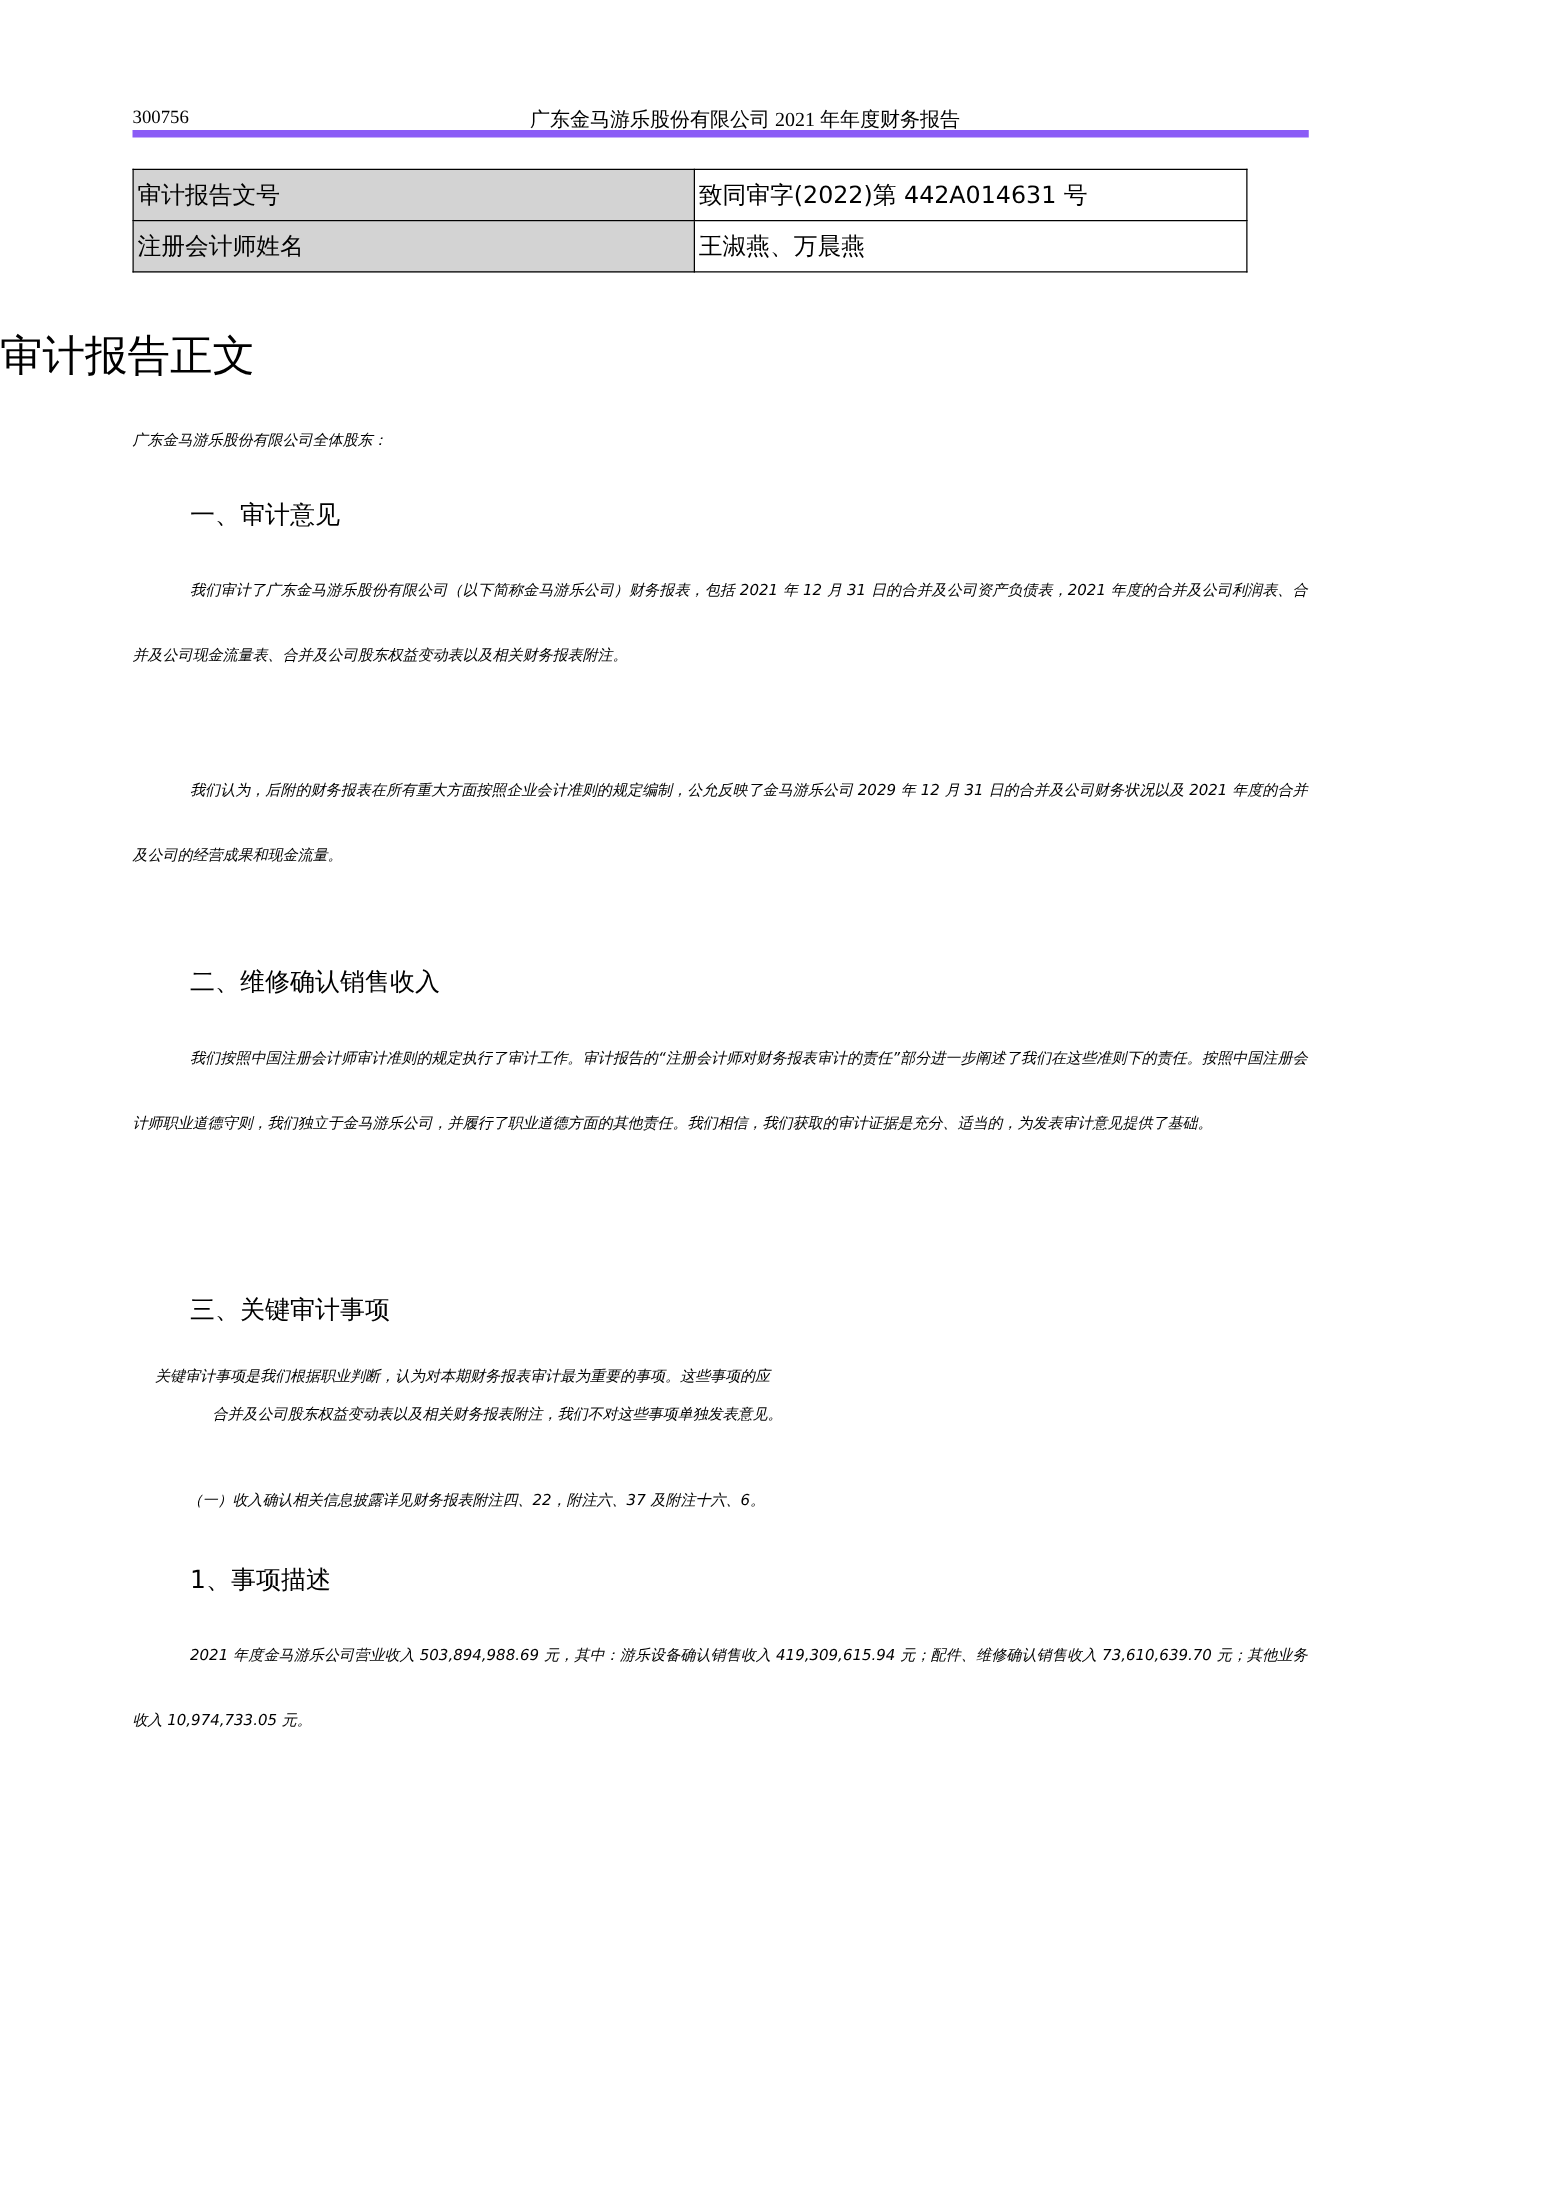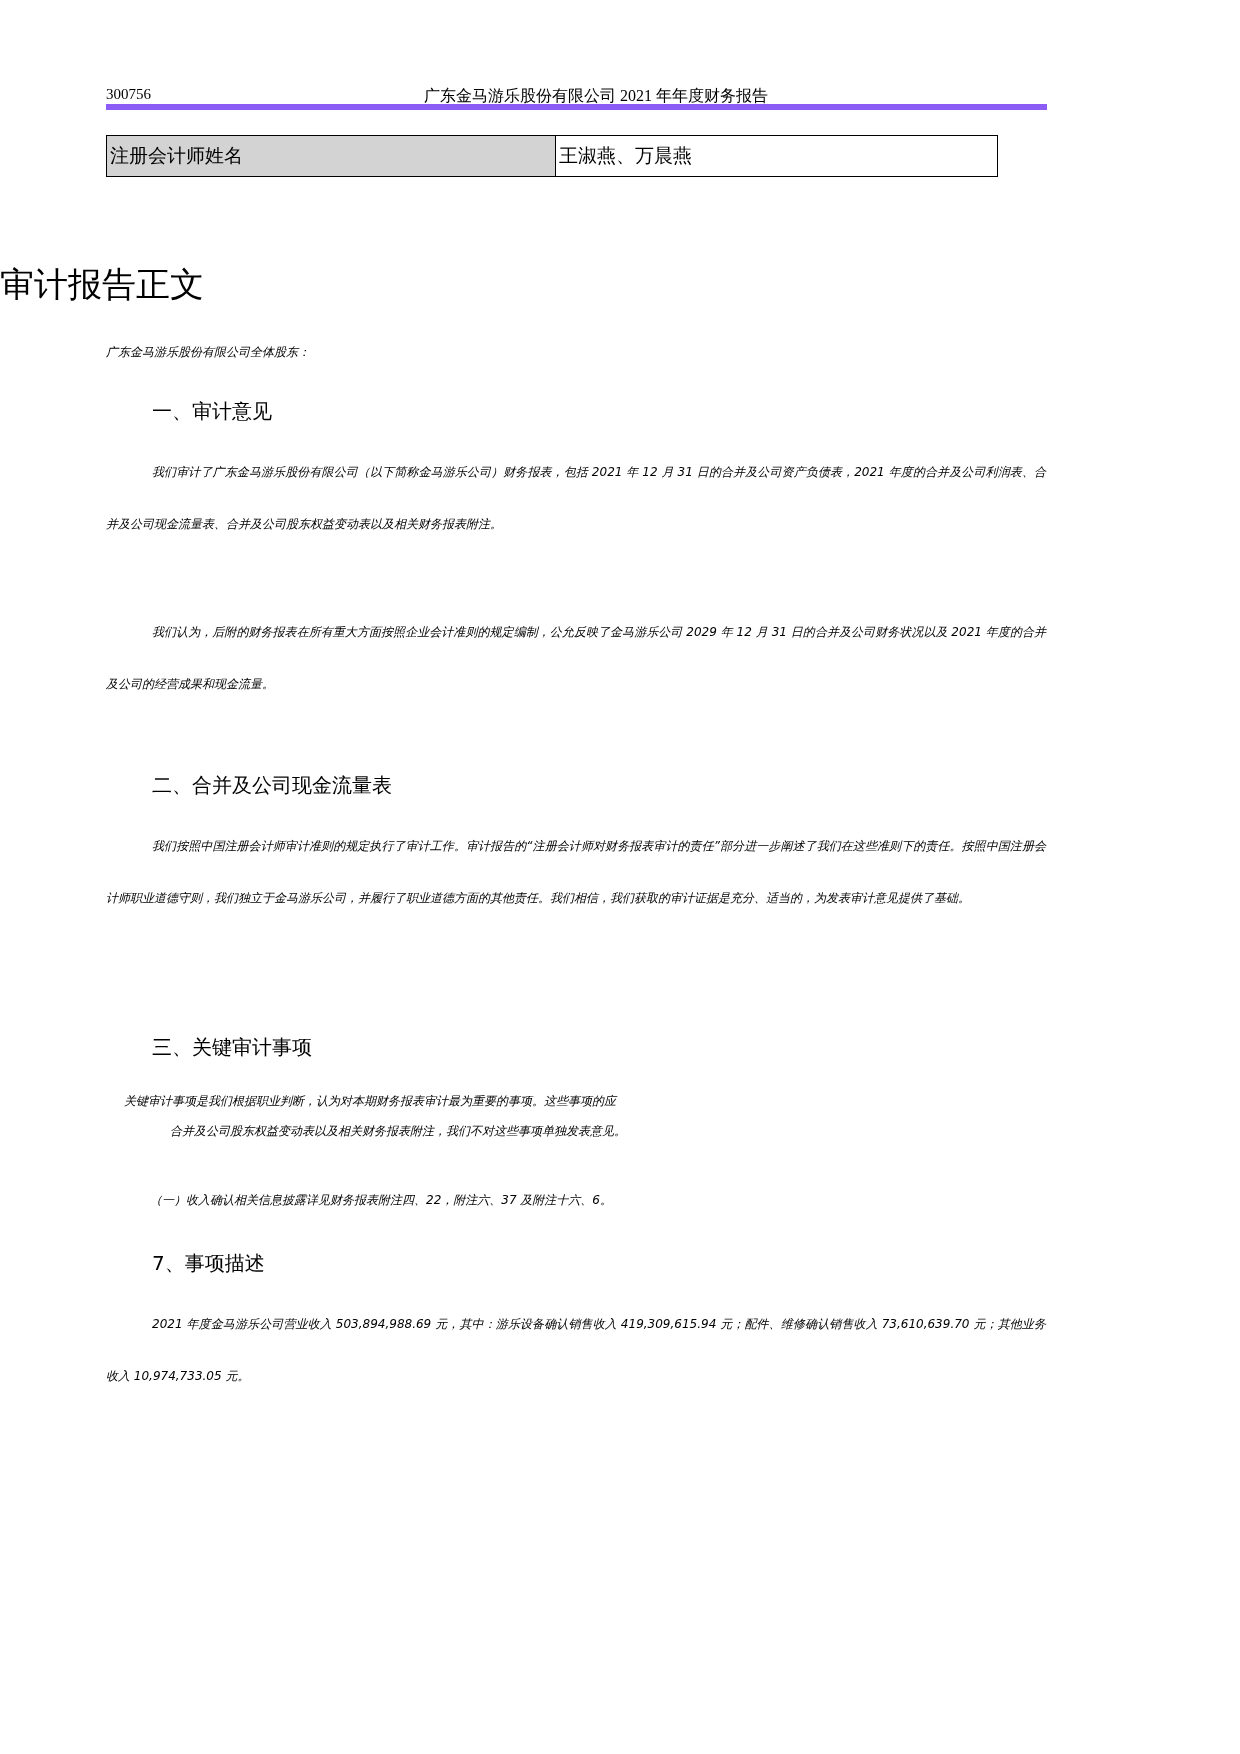--- a/index.html
+++ b/index.html
@@ -22,42 +22,46 @@
 <body>
 
 <div class="header">
   <span class="code">300756</span>
   <span class="title">广东金马游乐股份有限公司 2021 年年度财务报告</span>
 </div>
 
 <table class="info">
   <tbody>
   <tr>
+    <td class="k">审计报告文号</td>
+    <td>致同审字(2022)第 442A014631 号</td>
+  </tr>
+  <tr>
     <td class="k">注册会计师姓名</td>
     <td>王淑燕、万晨燕</td>
   </tr>
 </tbody>
   </table>
 
 <div class="main-title">审计报告正文</div>
 
 <div class="p" style="top:326px;">广东金马游乐股份有限公司全体股东：</div>
 
 <div class="heading" style="top:398px;">一、审计意见</div>
 
 <div class="p indent justify" style="top:446px;">我们审计了广东金马游乐股份有限公司（以下简称金马游乐公司）财务报表，包括 2021 年 12 月 31 日的合并及公司资产负债表，2021 年度的合并及公司利润表、合并及公司现金流量表、合并及公司股东权益变动表以及相关财务报表附注。</div>
 
 <div class="p indent justify" style="top:606px;">我们认为，后附的财务报表在所有重大方面按照企业会计准则的规定编制，公允反映了金马游乐公司 2029 年 12 月 31 日的合并及公司财务状况以及 2021 年度的合并及公司的经营成果和现金流量。</div>
 
-<div class="heading" style="top:772px;">二、合并及公司现金流量表</div>
+<div class="heading" style="top:772px;">二、维修确认销售收入</div>
 
 <div class="p indent justify" style="top:820px;">我们按照中国注册会计师审计准则的规定执行了审计工作。审计报告的“注册会计师对财务报表审计的责任”部分进一步阐述了我们在这些准则下的责任。按照中国注册会计师职业道德守则，我们独立于金马游乐公司，并履行了职业道德方面的其他责任。我们相信，我们获取的审计证据是充分、适当的，为发表审计意见提供了基础。</div>
 
 <div class="heading" style="top:1034px;">三、关键审计事项</div>
 
 <div class="p" style="top:1086px; left:124px; line-height:30px;">关键审计事项是我们根据职业判断，认为对本期财务报表审计最为重要的事项。这些事项的应</div>
 <div class="p" style="top:1116px; left:170px; line-height:30px;">合并及公司股东权益变动表以及相关财务报表附注，我们不对这些事项单独发表意见。</div>
 
 <div class="p" style="top:1174px; left:150px;">（一）收入确认相关信息披露详见财务报表附注四、22，附注六、37 及附注十六、6。</div>
 
-<div class="heading" style="top:1250px;">7、事项描述</div>
+<div class="heading" style="top:1250px;">1、事项描述</div>
 
 <div class="p indent justify" style="top:1298px;">2021 年度金马游乐公司营业收入 503,894,988.69 元，其中：游乐设备确认销售收入 419,309,615.94 元；配件、维修确认销售收入 73,610,639.70 元；其他业务收入 10,974,733.05 元。</div>
 
 </body></html>

